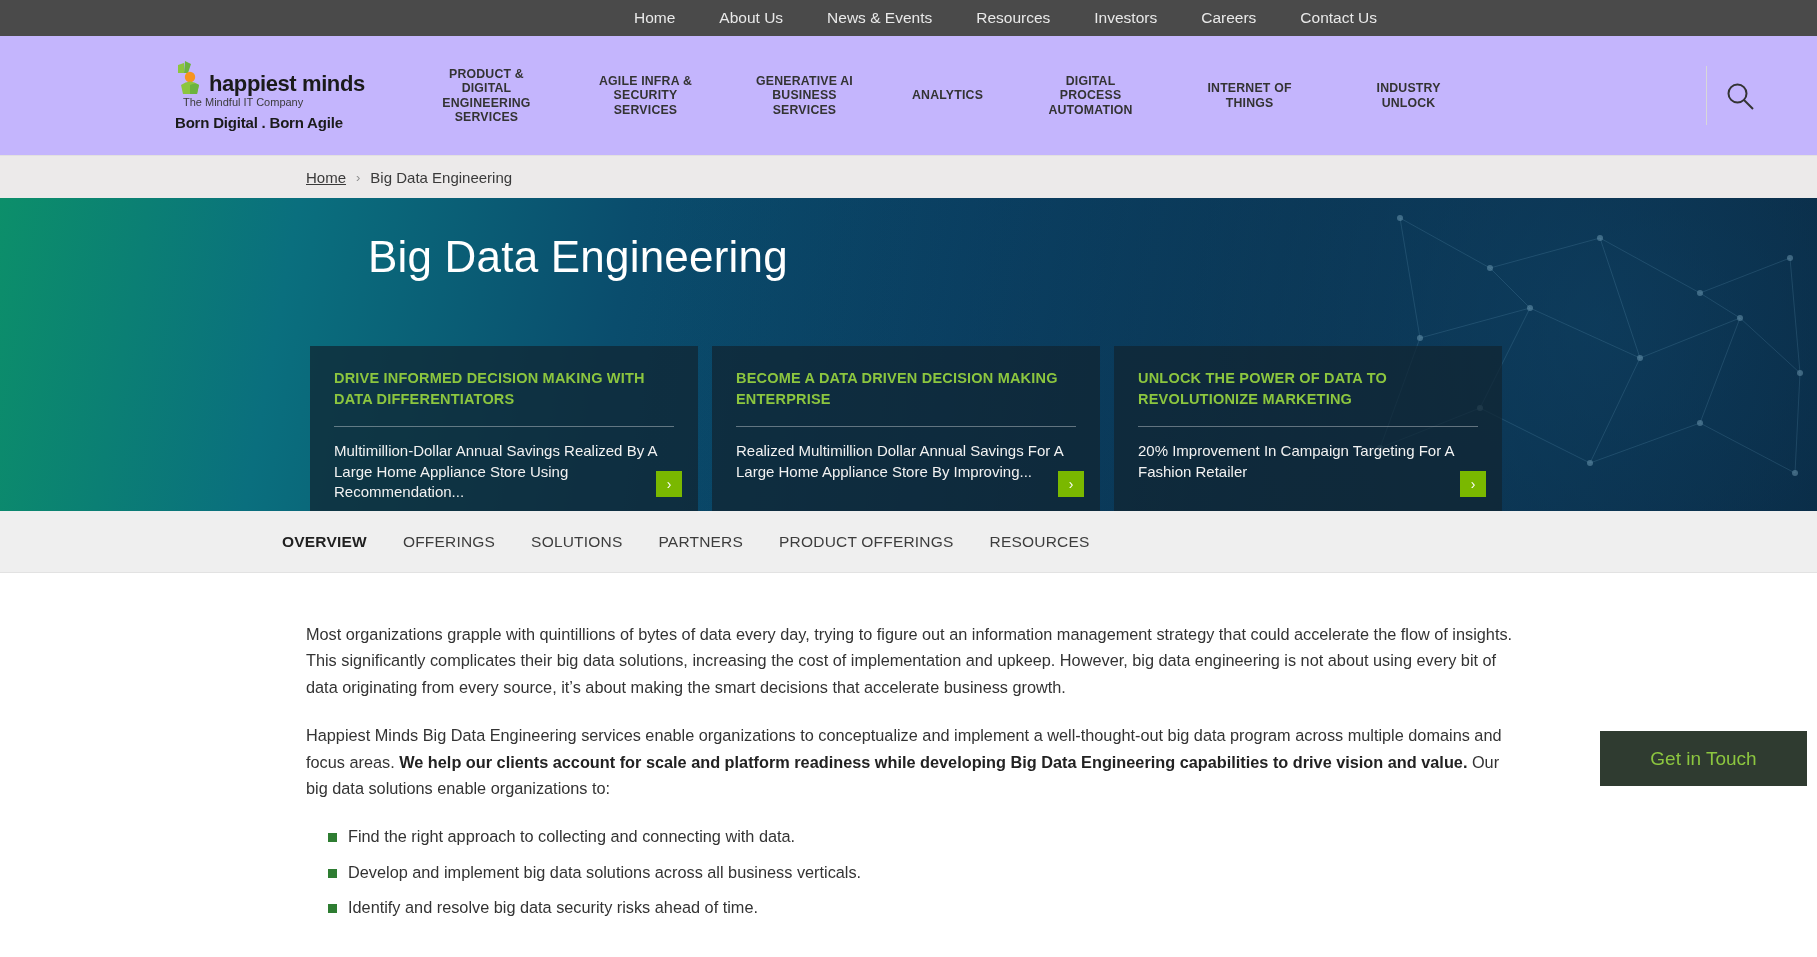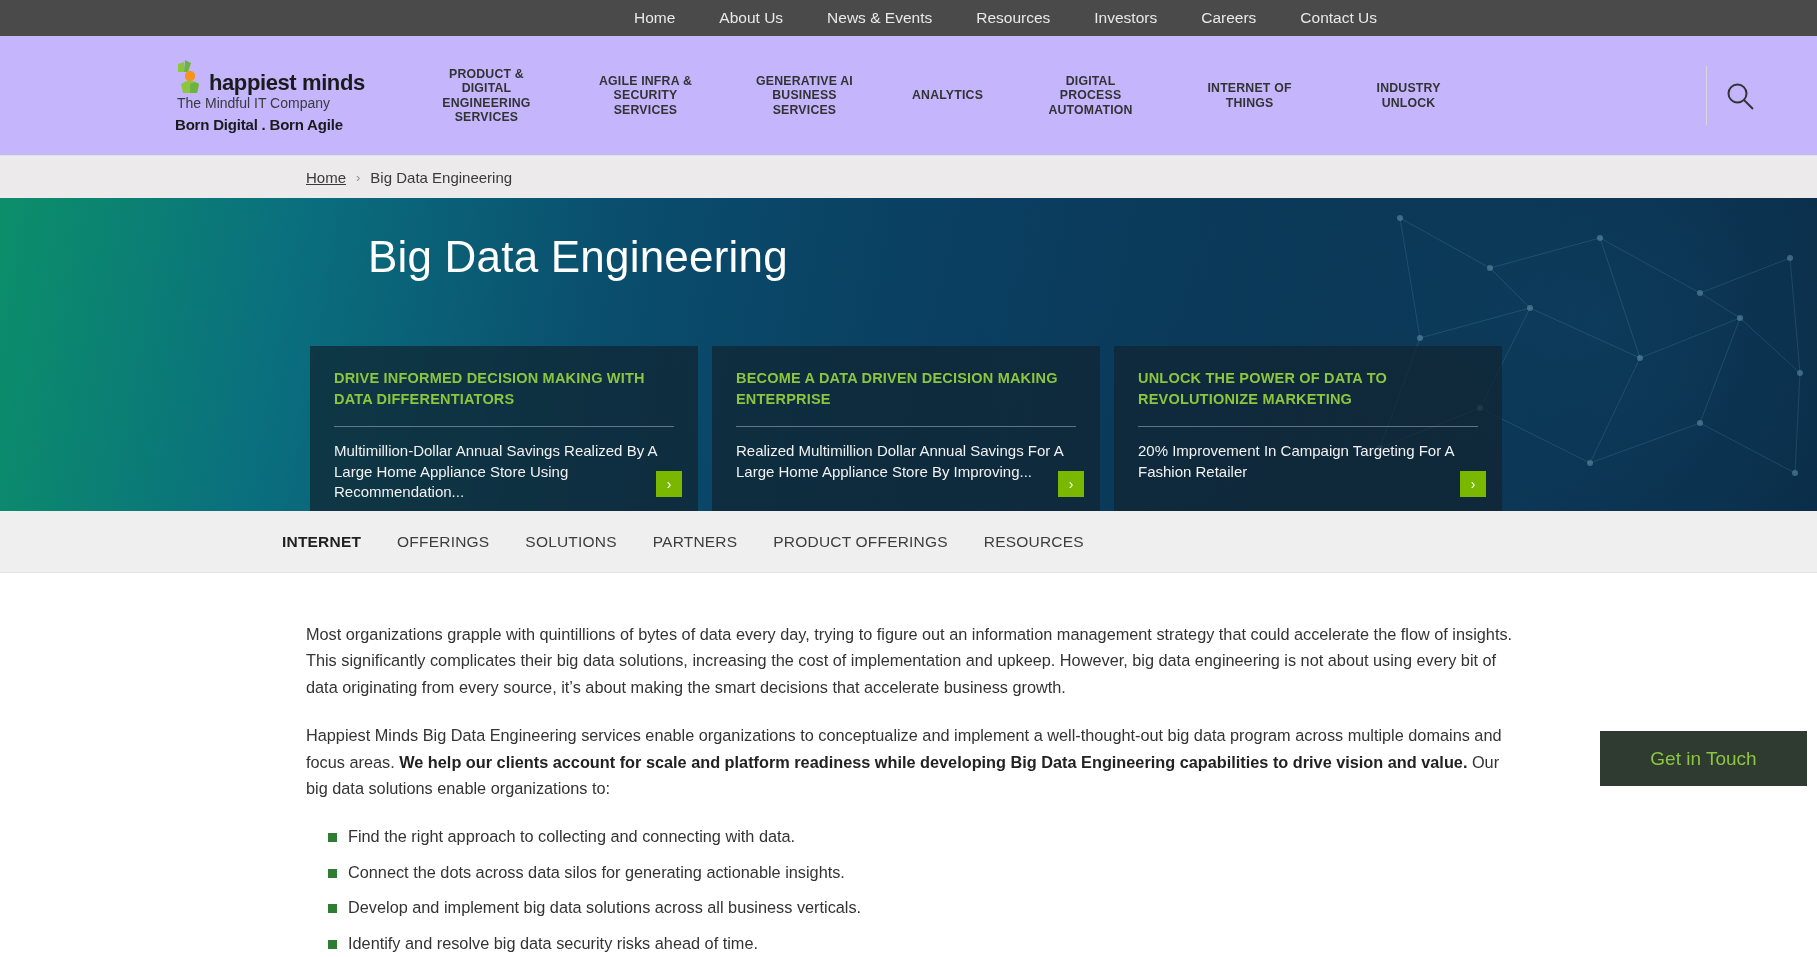--- a/index.html
+++ b/index.html
@@ -49,24 +49,24 @@
     gap: 4px;
   }
   .logo svg { display: block; }
   .logo .name {
     font-size: 22px;
     font-weight: bold;
     color: #1b1b1b;
     letter-spacing: -0.4px;
   }
   .logo .tag {
-    font-size: 14px;
+    font-size: 11px;
     color: #3b3b3b;
     margin-top: 2px;
-    margin-left: 2px;
+    margin-left: 8px;
   }
   .logo .sub {
     font-size: 15px;
     font-weight: bold;
     color: #1b1b1b;
     margin-top: 7px;
     letter-spacing: -0.2px;
   }
 
   .mainnav {
@@ -358,37 +358,36 @@
       <h3>UNLOCK THE POWER OF DATA TO REVOLUTIONIZE MARKETING</h3>
       <div class="rule"></div>
       <p>20% Improvement In Campaign Targeting For A Fashion Retailer</p>
       <div class="arrow">›</div>
     </div>
 
   </div>
 </div>
 
 <div class="tabbar">
-  <div class="tab active">INTERNET</div>
+  <div class="tab active">OVERVIEW</div>
   <div class="tab">OFFERINGS</div>
   <div class="tab">SOLUTIONS</div>
   <div class="tab">PARTNERS</div>
   <div class="tab">PRODUCT OFFERINGS</div>
   <div class="tab">RESOURCES</div>
 </div>
 
 <div class="content">
   <p>Most organizations grapple with quintillions of bytes of data every day, trying to figure out an information management strategy that could accelerate the flow of insights. This significantly complicates their big data solutions, increasing the cost of implementation and upkeep. However, big data engineering is not about using every bit of data originating from every source, it’s about making the smart decisions that accelerate business growth.</p>
 
   <p>
     <span>Happiest Minds Big Data Engineering services enable organizations to conceptualize and implement a well-thought-out big data program across multiple domains and focus areas. </span><b>We help our clients account for scale and platform readiness while developing Big Data Engineering capabilities to drive vision and value.</b><span> Our big data solutions enable organizations to:</span>
   </p>
 
   <ul class="bullets">
     <li>Find the right approach to collecting and connecting with data.</li>
-    <li>Connect the dots across data silos for generating actionable insights.</li>
     <li>Develop and implement big data solutions across all business verticals.</li>
     <li>Identify and resolve big data security risks ahead of time.</li>
 
   </ul>
 </div>
 
 <div class="gettouch">Get in Touch</div>
 
 </body></html>

